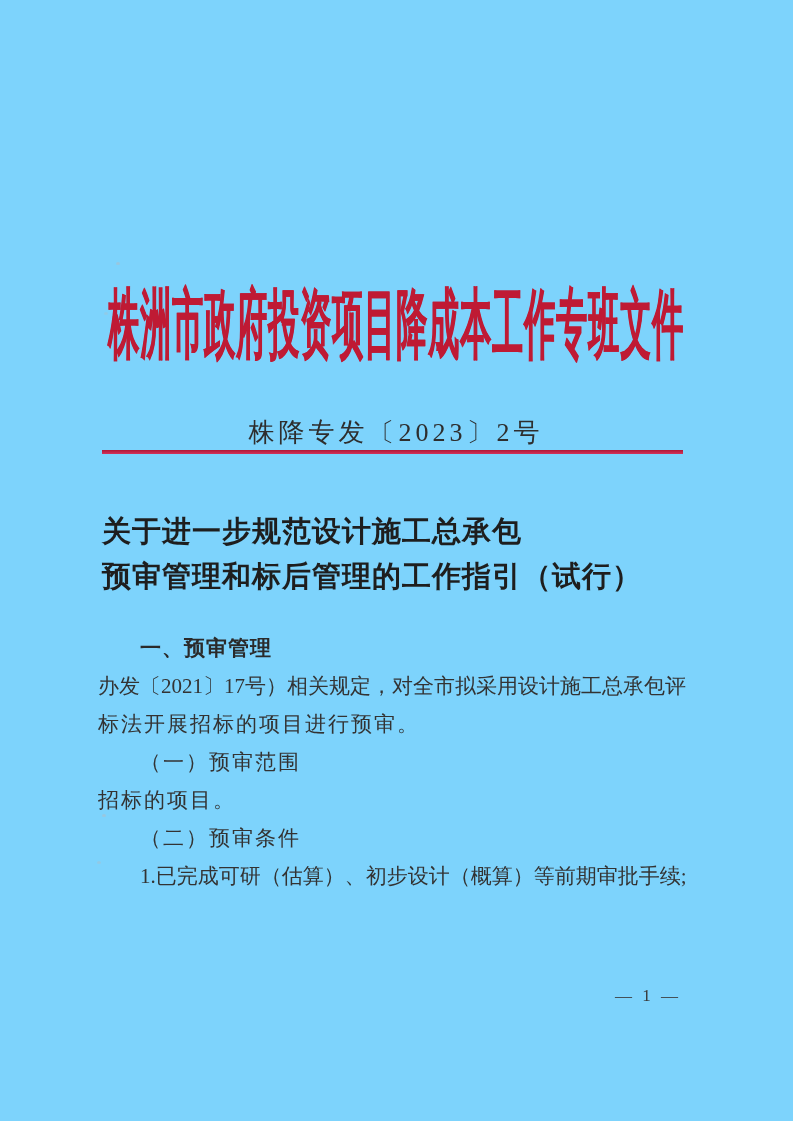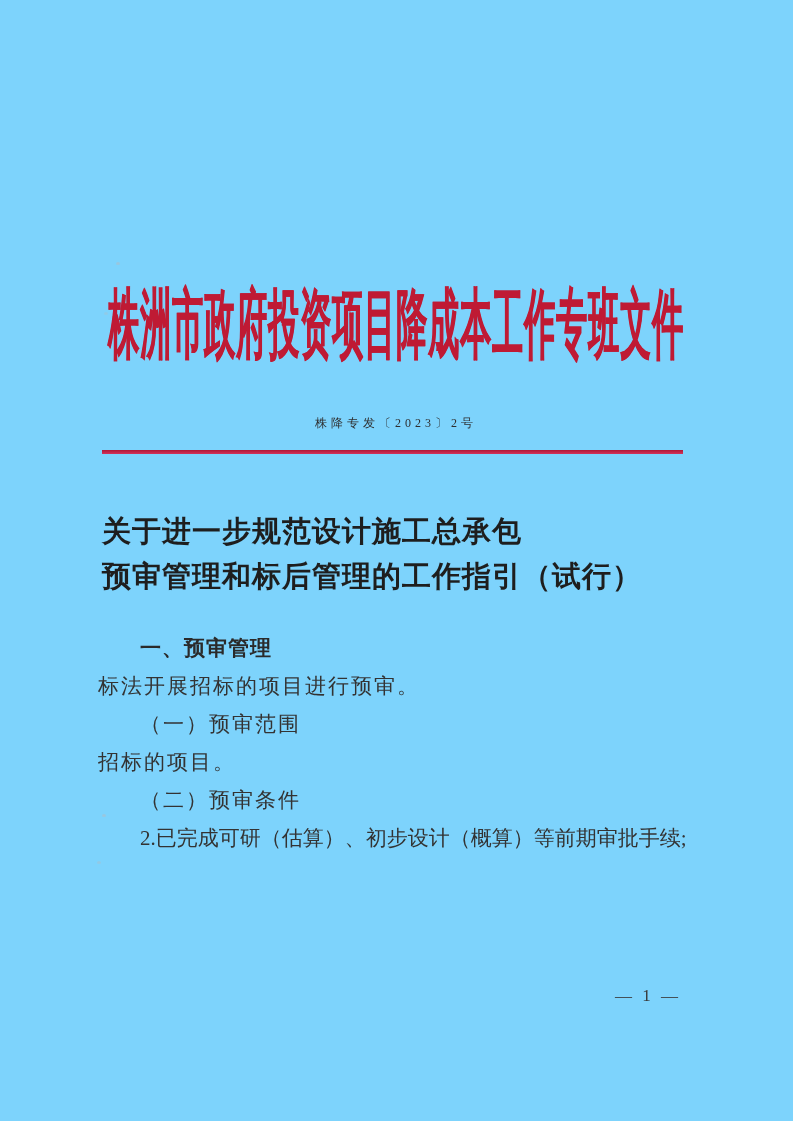--- a/index.html
+++ b/index.html
@@ -38,21 +38,21 @@
     white-space: nowrap;
     transform: scaleY(2.45);
     transform-origin: center;
     text-shadow: 0.5px 0 0 #bf1a34;
   }
 
   
   .doc-number {
     position: absolute; left: 102px; top: 415px; width: 588px;
     text-align: center;
-    font-size: 12px; letter-spacing: 4px;
+    font-size: 26px; letter-spacing: 4px;
     color: #2e2e2e;
     white-space: nowrap;
   }
 
   
   .red-rule {
     position: absolute; left: 102px; top: 450px; width: 581px; height: 4px;
     background: linear-gradient(to bottom, #b01736, #d1335b);
   }
 
@@ -114,22 +114,23 @@
 
   <div class="red-rule"></div>
 
   <div class="doc-title">
     <div>关于进一步规范设计施工总承包</div>
     <div>预审管理和标后管理的工作指引（试行）</div>
   </div>
 
   <div class="body-block">
     <div class="section-heading">一、预审管理</div>
+    <div class="bline fill">办发〔2021〕17号）相关规定，对全市拟采用设计施工总承包评</div>
     <div class="bline sp">标法开展招标的项目进行预审。</div>
     <div class="bline indent sp">（一）预审范围</div>
     <div class="bline sp">招标的项目。</div>
     <div class="bline indent sp">（二）预审条件</div>
-    <div class="bline indent">2.已完成可研（估算）、初步设计（概算）等前期审批手续;</div>
+    <div class="bline indent">1.已完成可研（估算）、初步设计（概算）等前期审批手续;</div>
   </div>
 
   <div class="page-number">— 1 —</div>
 
 </div>
 
 </body></html>

